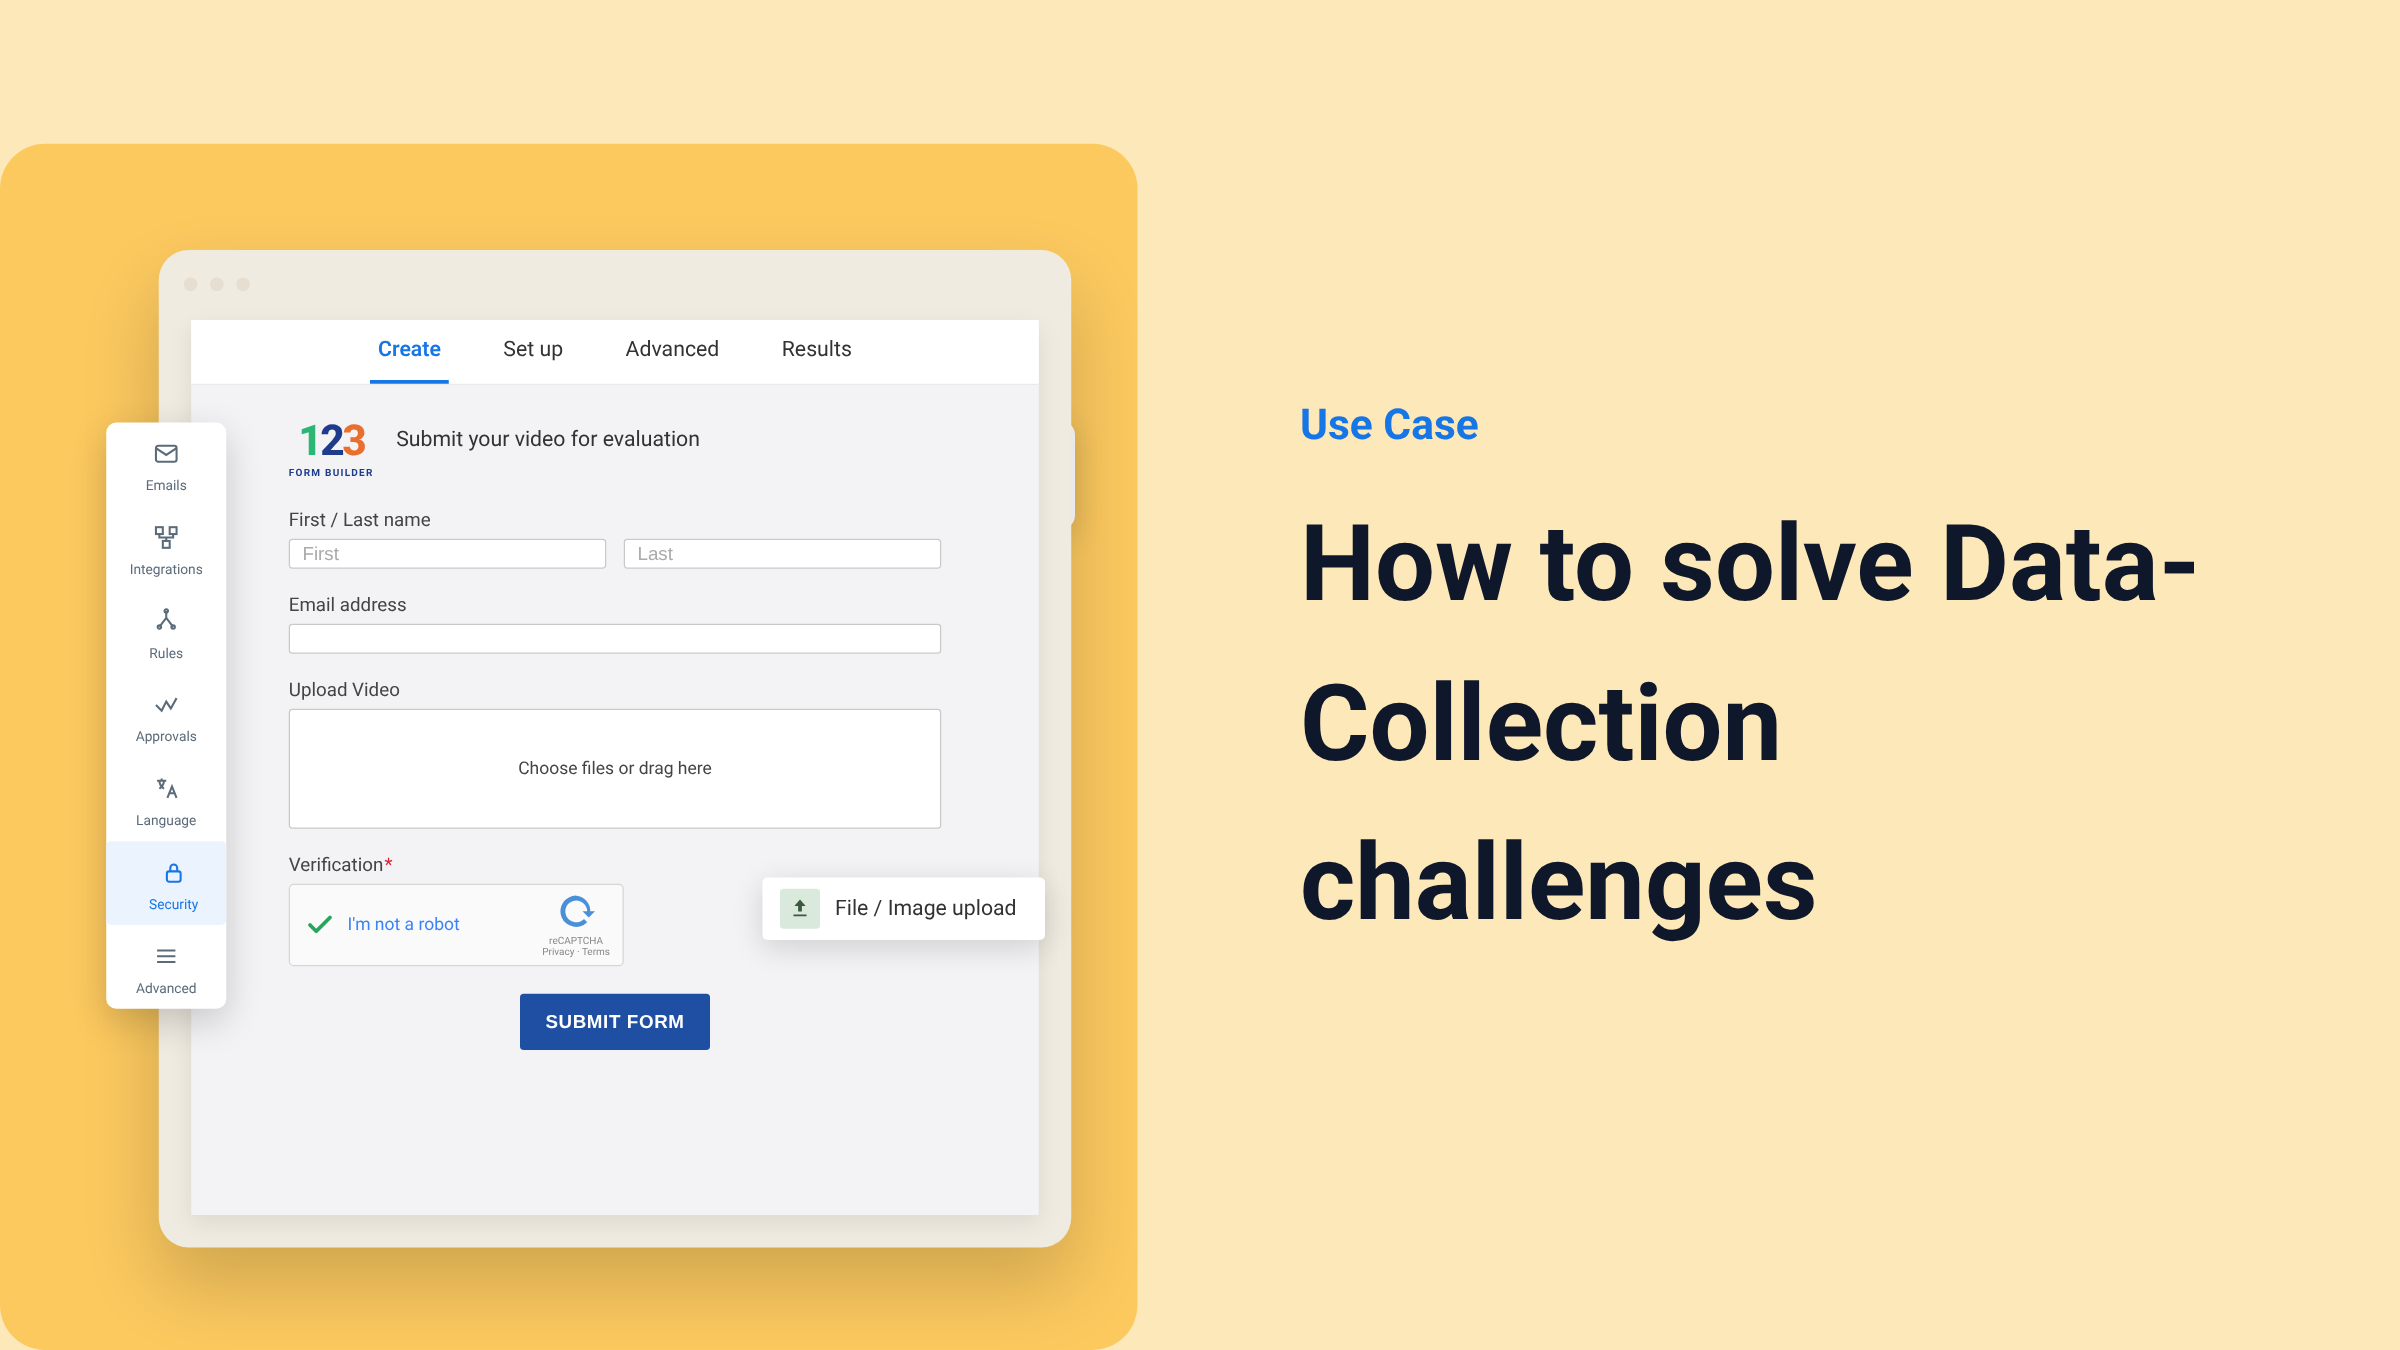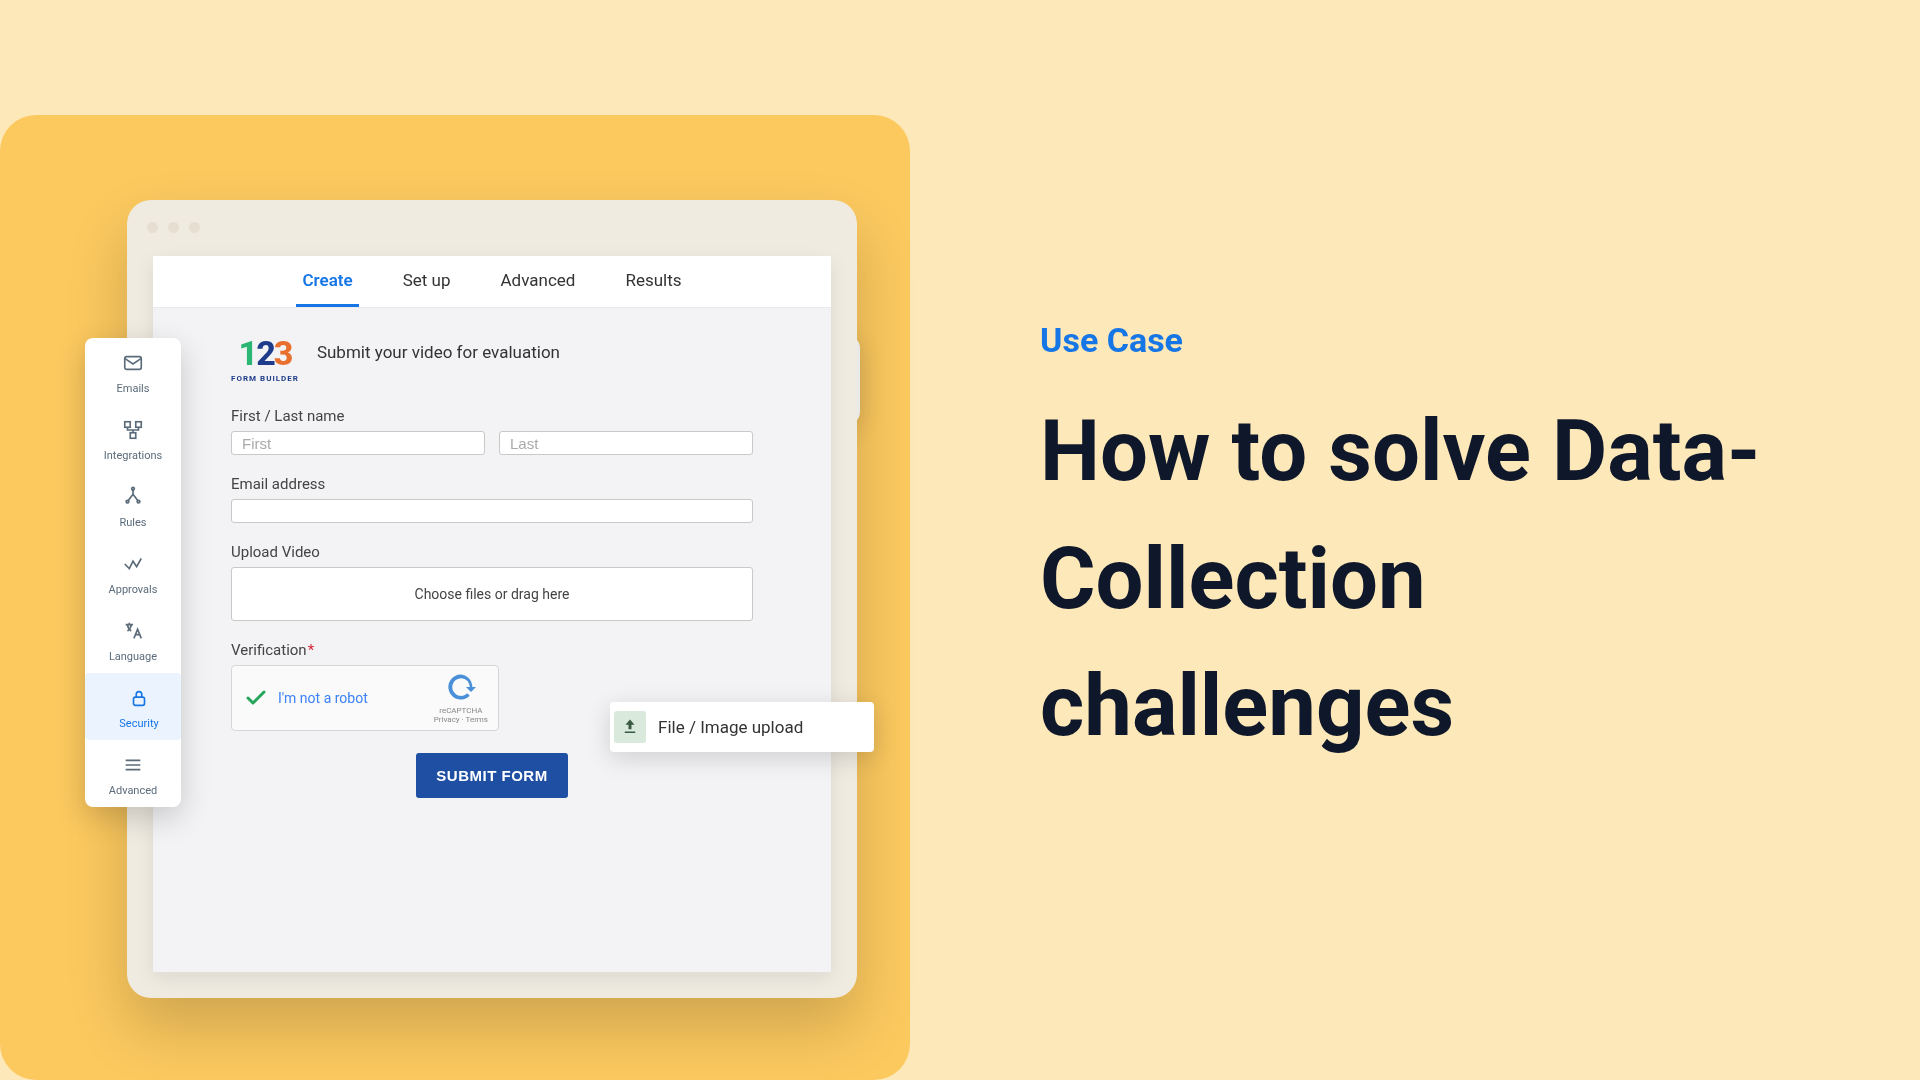--- a/index.html
+++ b/index.html
@@ -24,26 +24,26 @@
     border-radius: 12px;
     box-shadow: 0 6px 24px rgba(0,0,0,.15);
     display: flex; align-items: center; justify-content: center;
   }
   .cloud-chip svg { width: 60px; height: 60px; }
 
   
   .file-pill {
     position: absolute;
     left: 610px; top: 702px;
-    width: 264px; height: 50px;
+    width: 226px; height: 50px;
     background: #fff;
     border-radius: 4px;
     box-shadow: 0 6px 24px rgba(0,0,0,.15);
     display: flex; align-items: center; gap: 12px;
-    padding: 0 4px;
+    padding: 0 14px;
   }
   .file-pill .icon-box {
     width: 32px; height: 32px; background: #d9e9dc; border-radius: 3px;
     display:flex; align-items:center; justify-content:center;
   }
   .file-pill .icon-box svg { width: 18px; height: 18px; }
   .file-pill span.label { font-size: 17px; color: #333; }
 
   
   .window {
@@ -94,21 +94,21 @@
   .field { margin-top: 20px; }
   .field-label { font-size: 15px; color:#444; margin-bottom: 6px; }
   .req { color:#d7263d; margin-left:1px; }
   .row2 { display:flex; gap:14px; }
   input.txt {
     width:100%; height:24px; border:1px solid #c9c9c9; border-radius:3px;
     padding:0 10px; font-size:15px; background:#fff; color:#333;
   }
   input.txt::placeholder { color:#aaa; }
   .dropzone {
-    height: 54px; border:1px solid #c9c9c9; border-radius:3px;
+    height: 96px; border:1px solid #c9c9c9; border-radius:3px;
     display:flex; align-items:center; justify-content:center;
     font-size:14px; color:#444; background:#fff;
   }
   .captcha {
     width: 268px; height: 66px; border:1px solid #d6d6d6; border-radius:4px;
     background:#fafafa; display:flex; align-items:center; padding:0 12px;
     gap:10px; position:relative;
   }
   .captcha .check { width:24px; height:24px; display:flex;align-items:center;justify-content:center; }
   .captcha .check svg{width:24px;height:24px;}

